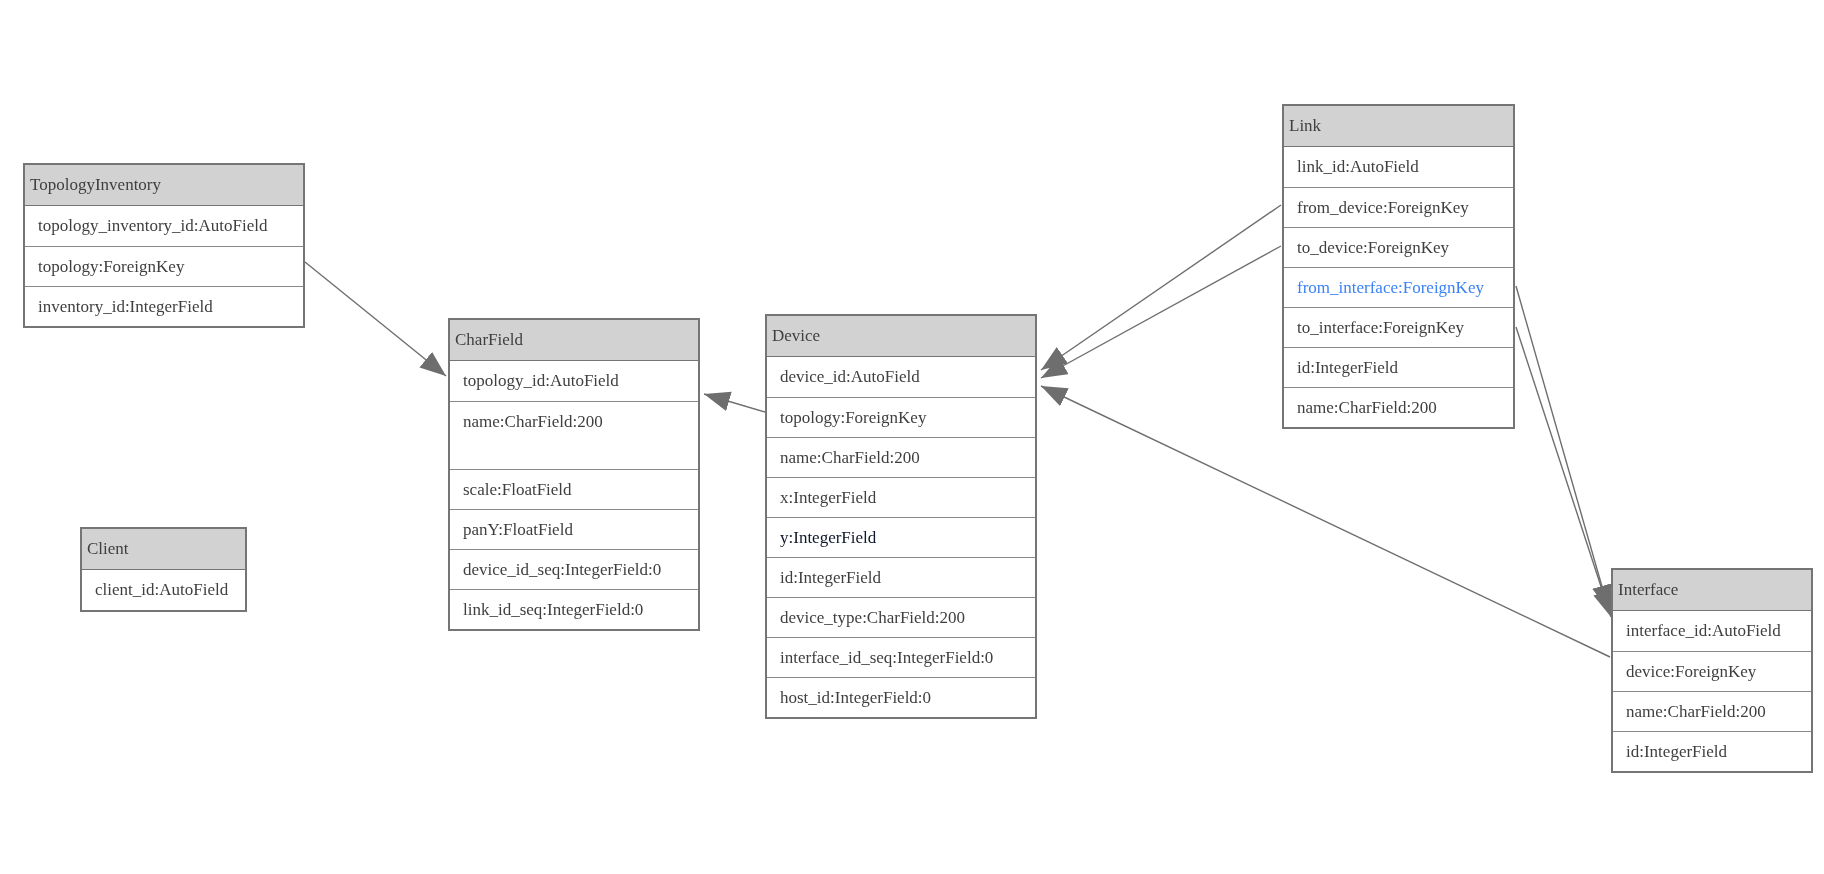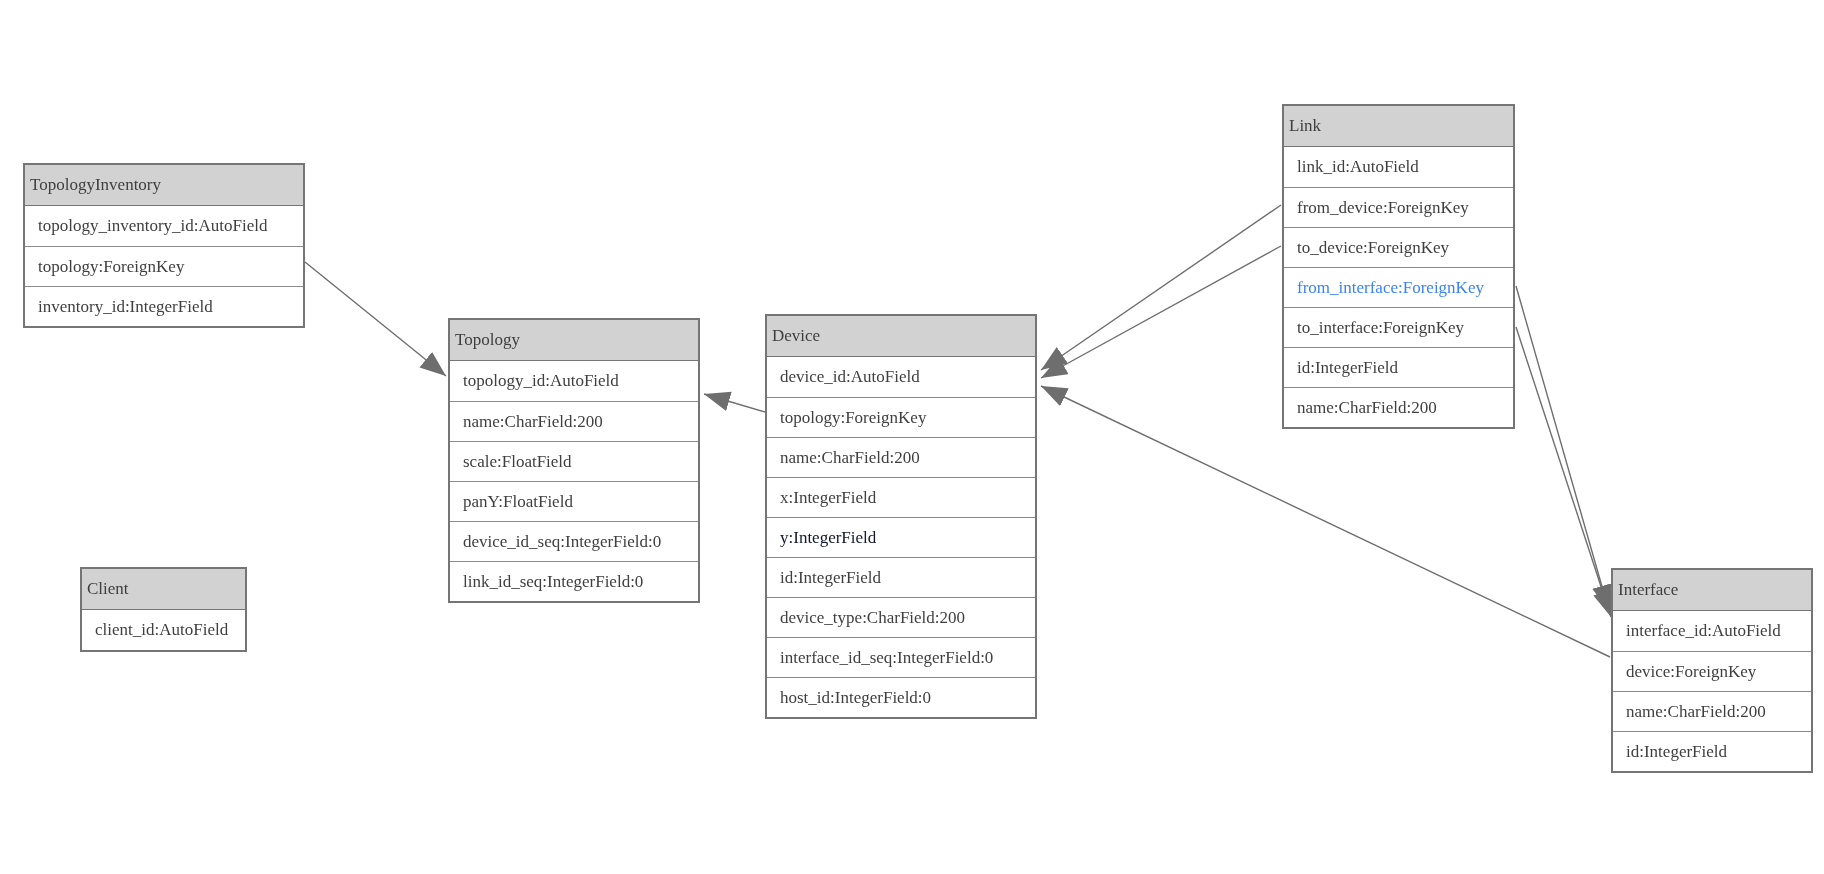--- a/index.html
+++ b/index.html
@@ -73,29 +73,29 @@
         <line x1="1610" y1="657" x2="1041" y2="386" stroke="#6e6e6e" stroke-width="1.4" marker-end="url(#arrowhead)"></line>
       </g>
   </svg>
   <div id="tables-layer">
       <div class="etable" style="left: 23px; top: 163px; width: 282px;">
         <div class="hdr" style="background: rgb(210, 210, 210); color: rgb(63, 63, 63);">TopologyInventory</div>
         <div class="row" style="color: rgb(63, 63, 63);">topology_inventory_id:AutoField</div>
         <div class="row" style="color: rgb(63, 63, 63);">topology:ForeignKey</div>
         <div class="row" style="color: rgb(63, 63, 63);">inventory_id:IntegerField</div>
       </div>
-      <div class="etable" style="left: 80px; top: 527px; width: 167px; margin-top: 40px;">
+      <div class="etable" style="left: 80px; top: 527px; width: 167px;">
         <div class="hdr" style="background: rgb(210, 210, 210); color: rgb(63, 63, 63);">Client</div>
         <div class="row" style="color: rgb(63, 63, 63); border-radius: 14px;">client_id:AutoField</div>
       </div>
       <div class="etable" style="left: 448px; top: 318px; width: 252px;">
-        <div class="hdr" style="background: rgb(210, 210, 210); color: rgb(63, 63, 63);">Topology</div>
+        <div class="hdr" style="background: rgb(210, 210, 210); color: rgb(63, 63, 63);">CharField</div>
         <div class="row" style="color: rgb(63, 63, 63);">topology_id:AutoField</div>
         <div class="row" style="color: rgb(63, 63, 63);">name:CharField:200</div>
-        <div class="row" style="color: rgb(63, 63, 63);">scale:FloatField</div>
+        <div class="row" style="color: rgb(63, 63, 63); margin-top: 28px;">scale:FloatField</div>
         <div class="row" style="color: rgb(63, 63, 63);">panY:FloatField</div>
         <div class="row" style="color: rgb(63, 63, 63);">device_id_seq:IntegerField:0</div>
         <div class="row" style="color: rgb(63, 63, 63);">link_id_seq:IntegerField:0</div>
       </div>
       <div class="etable" style="left: 765px; top: 314px; width: 272px;">
         <div class="hdr" style="background: rgb(210, 210, 210); color: rgb(63, 63, 63);">Device</div>
         <div class="row" style="color: rgb(63, 63, 63);">device_id:AutoField</div>
         <div class="row" style="color: rgb(63, 63, 63);">topology:ForeignKey</div>
         <div class="row" style="color: rgb(63, 63, 63);">name:CharField:200</div>
         <div class="row" style="color: rgb(63, 63, 63);">x:IntegerField</div>

